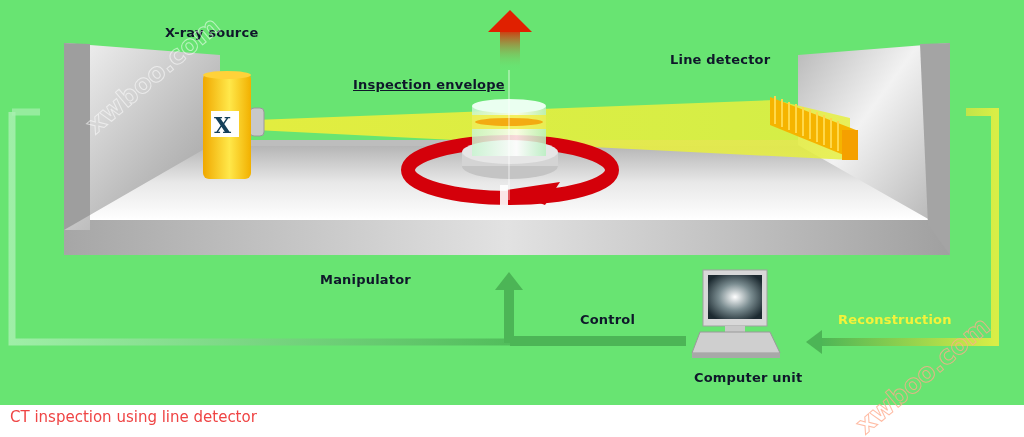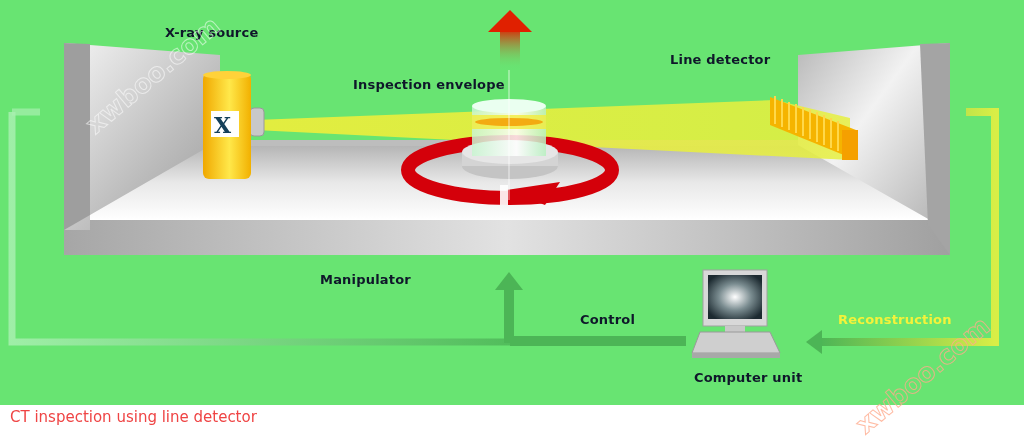--- a/index.html
+++ b/index.html
@@ -140,21 +140,21 @@
       <rect x="708" y="275" width="54" height="44" fill="url(#screen)"></rect>
       <rect x="725" y="326" width="20" height="6" fill="#c8c8c8"></rect>
       <polygon points="700,332 770,332 780,353 692,353" fill="#cfcfcf" stroke="#9a9a9a"></polygon>
       <rect x="692" y="353" width="88" height="5" fill="#a8a8a8"></rect>
     </g>
   </svg>
 
   <span class="abs" style="left:214px;top:112px;font-size:22px;font-weight:bold;color:#15405a;font-family:'DejaVu Serif',serif;">X</span>
 
   <span class="label" style="left:165px;top:25px;">X-ray source</span>
-  <span class="label" style="left:353px;top:77px;">Inspection envelope</span>
+  <span class="label" style="left:353px;top:77px;text-decoration:underline;">Inspection envelope</span>
   <span class="label" style="left:670px;top:52px;">Line detector</span>
   <span class="label" style="left:320px;top:272px;">Manipulator</span>
   <span class="label" style="left:580px;top:312px;">Control</span>
   <span class="label yellow" style="left:838px;top:312px;">Reconstruction</span>
   <span class="label" style="left:694px;top:370px;text-align:right;">Computer unit</span>
 
   <span class="watermark" style="left:70px;top:60px;transform:rotate(-40deg);-webkit-text-stroke:1px rgba(255,255,255,0.55);">xwboo.com</span>
 </div>
 
 <span class="watermark" style="left:840px;top:360px;transform:rotate(-40deg);-webkit-text-stroke:1px rgba(255,170,140,0.8);">xwboo.com</span>

